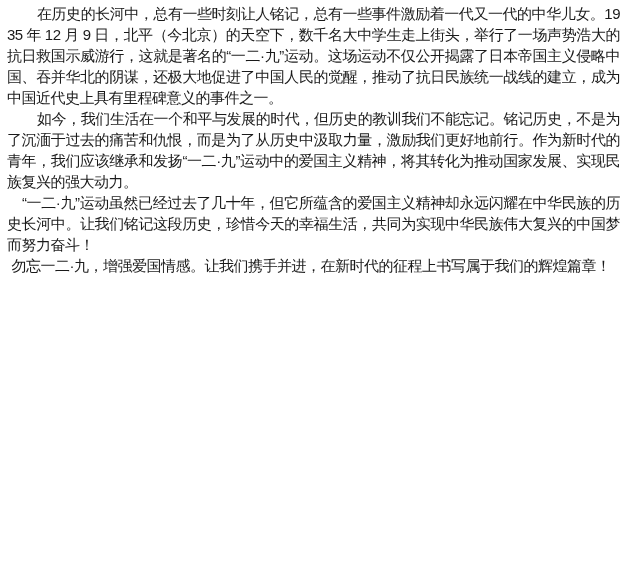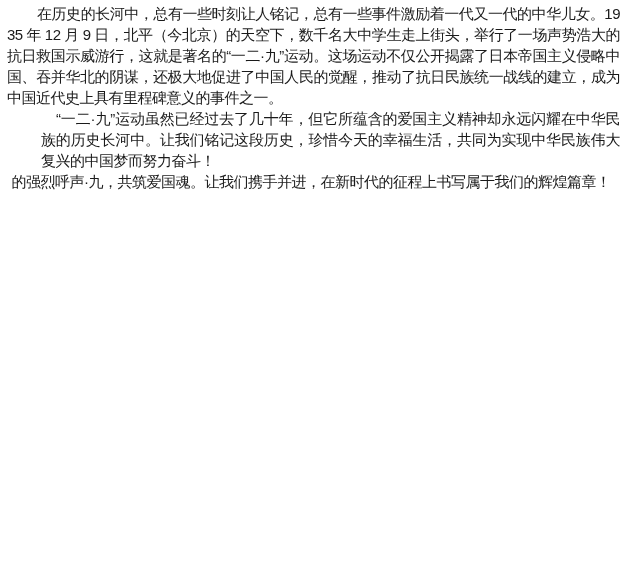--- a/index.html
+++ b/index.html
@@ -21,23 +21,24 @@
     color: #1a1a1a;
     text-align: justify;
     text-justify: inter-ideograph;
     word-break: break-all;
   }
   .para {
     margin: 0;
     padding: 0;
   }
   .ind-2  { text-indent: 2em; }
-  .ind-1  { text-indent: 1em; margin-left: 34px; }
+  .ind-1  { text-indent: 1em; }
   .ind-03 { text-indent: 0.3em; }
 </style>
 </head>
 <body>
 
 <div class="page">
   <p class="para ind-2">在历史的长河中，总有一些时刻让人铭记，总有一些事件激励着一代又一代的中华儿女。1935 年 12 月 9 日，北平（今北京）的天空下，数千名大中学生走上街头，举行了一场声势浩大的抗日救国示威游行，这就是著名的“一二·九”运动。这场运动不仅公开揭露了日本帝国主义侵略中国、吞并华北的阴谋，还极大地促进了中国人民的觉醒，推动了抗日民族统一战线的建立，成为中国近代史上具有里程碑意义的事件之一。</p>
+  <p class="para ind-2">如今，我们生活在一个和平与发展的时代，但历史的教训我们不能忘记。铭记历史，不是为了沉湎于过去的痛苦和仇恨，而是为了从历史中汲取力量，激励我们更好地前行。作为新时代的青年，我们应该继承和发扬“一二·九”运动中的爱国主义精神，将其转化为推动国家发展、实现民族复兴的强大动力。</p>
   <p class="para ind-1">“一二·九”运动虽然已经过去了几十年，但它所蕴含的爱国主义精神却永远闪耀在中华民族的历史长河中。让我们铭记这段历史，珍惜今天的幸福生活，共同为实现中华民族伟大复兴的中国梦而努力奋斗！</p>
-  <p class="para ind-03">的强烈呼声·九，共筑爱国魂。让我们携手并进，在新时代的征程上书写属于我们的辉煌篇章！</p>
+  <p class="para ind-03">勿忘一二·九，增强爱国情感。让我们携手并进，在新时代的征程上书写属于我们的辉煌篇章！</p>
 </div>
 
 </body></html>

